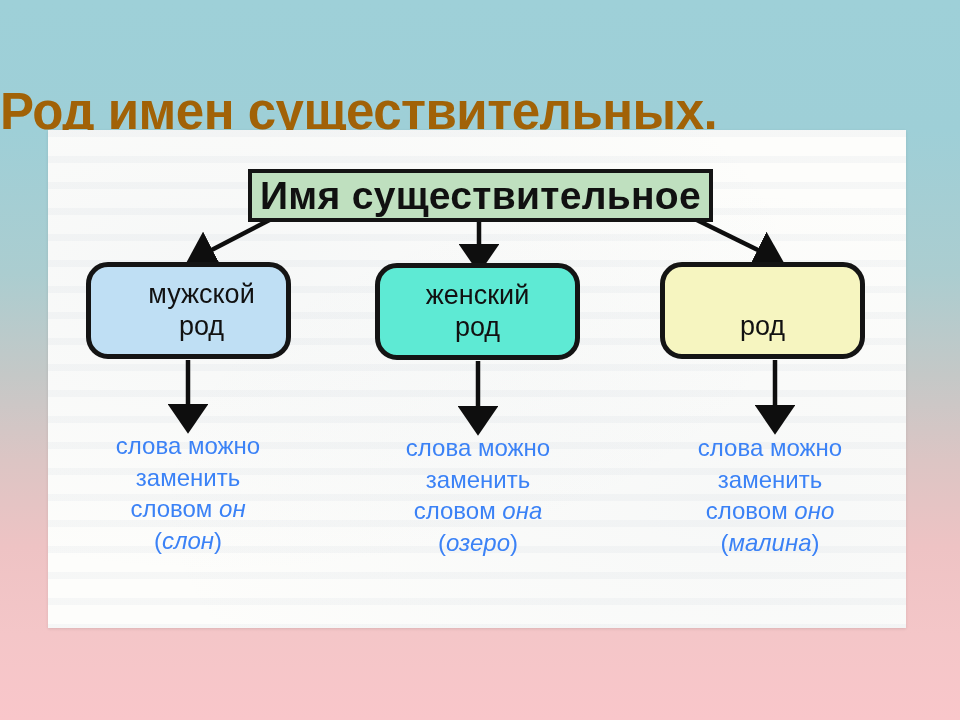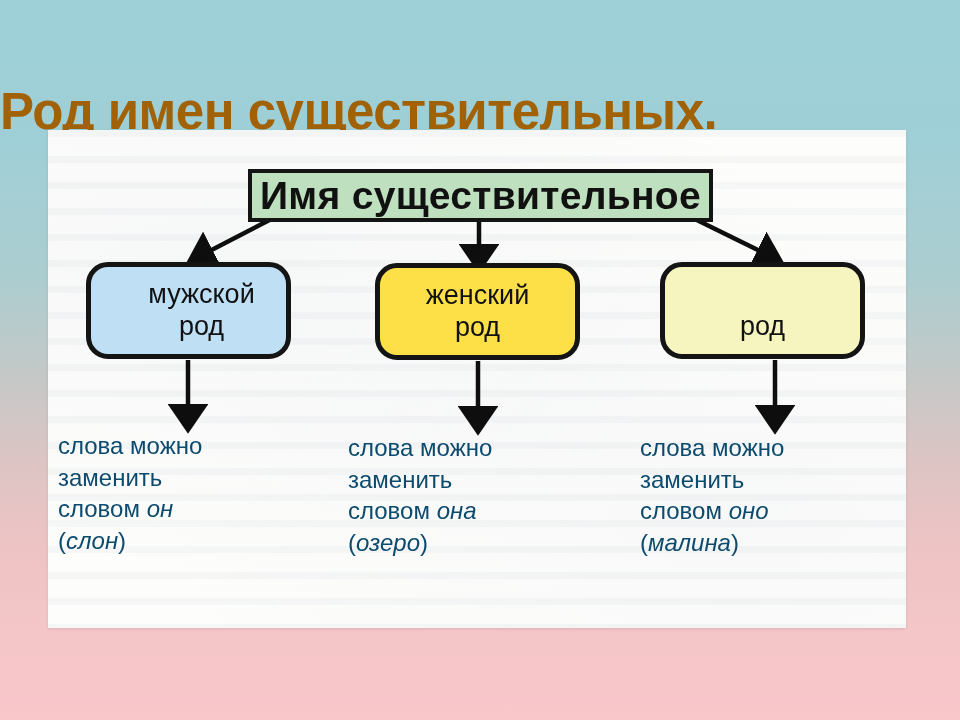--- a/index.html
+++ b/index.html
@@ -112,34 +112,35 @@
   }
   #node-masculine {
     left: 38px;
     top: 132px;
     background: #bfdff4;
     padding-left: 26px;
   }
   #node-feminine {
     left: 327px;
     top: 133px;
-    background: #fde047;
+    background: #5eead4;
   }
   #node-neuter {
     left: 612px;
     top: 132px;
     background: #f6f5c0;
   }
 
   
   .rule-text {
     position: absolute;
+    text-align: center;
     font-size: 24px;
     line-height: 1.32;
-    color: #0c4a6e;
+    color: #3b82f6;
     z-index: 3;
   }
   .rule-text i {
     font-style: italic;
   }
   #rule-masculine { left: 10px;  top: 300px; width: 260px; }
   #rule-feminine  { left: 300px; top: 302px; width: 260px; }
   #rule-neuter    { left: 592px; top: 302px; width: 260px; }
 </style>
 </head>

